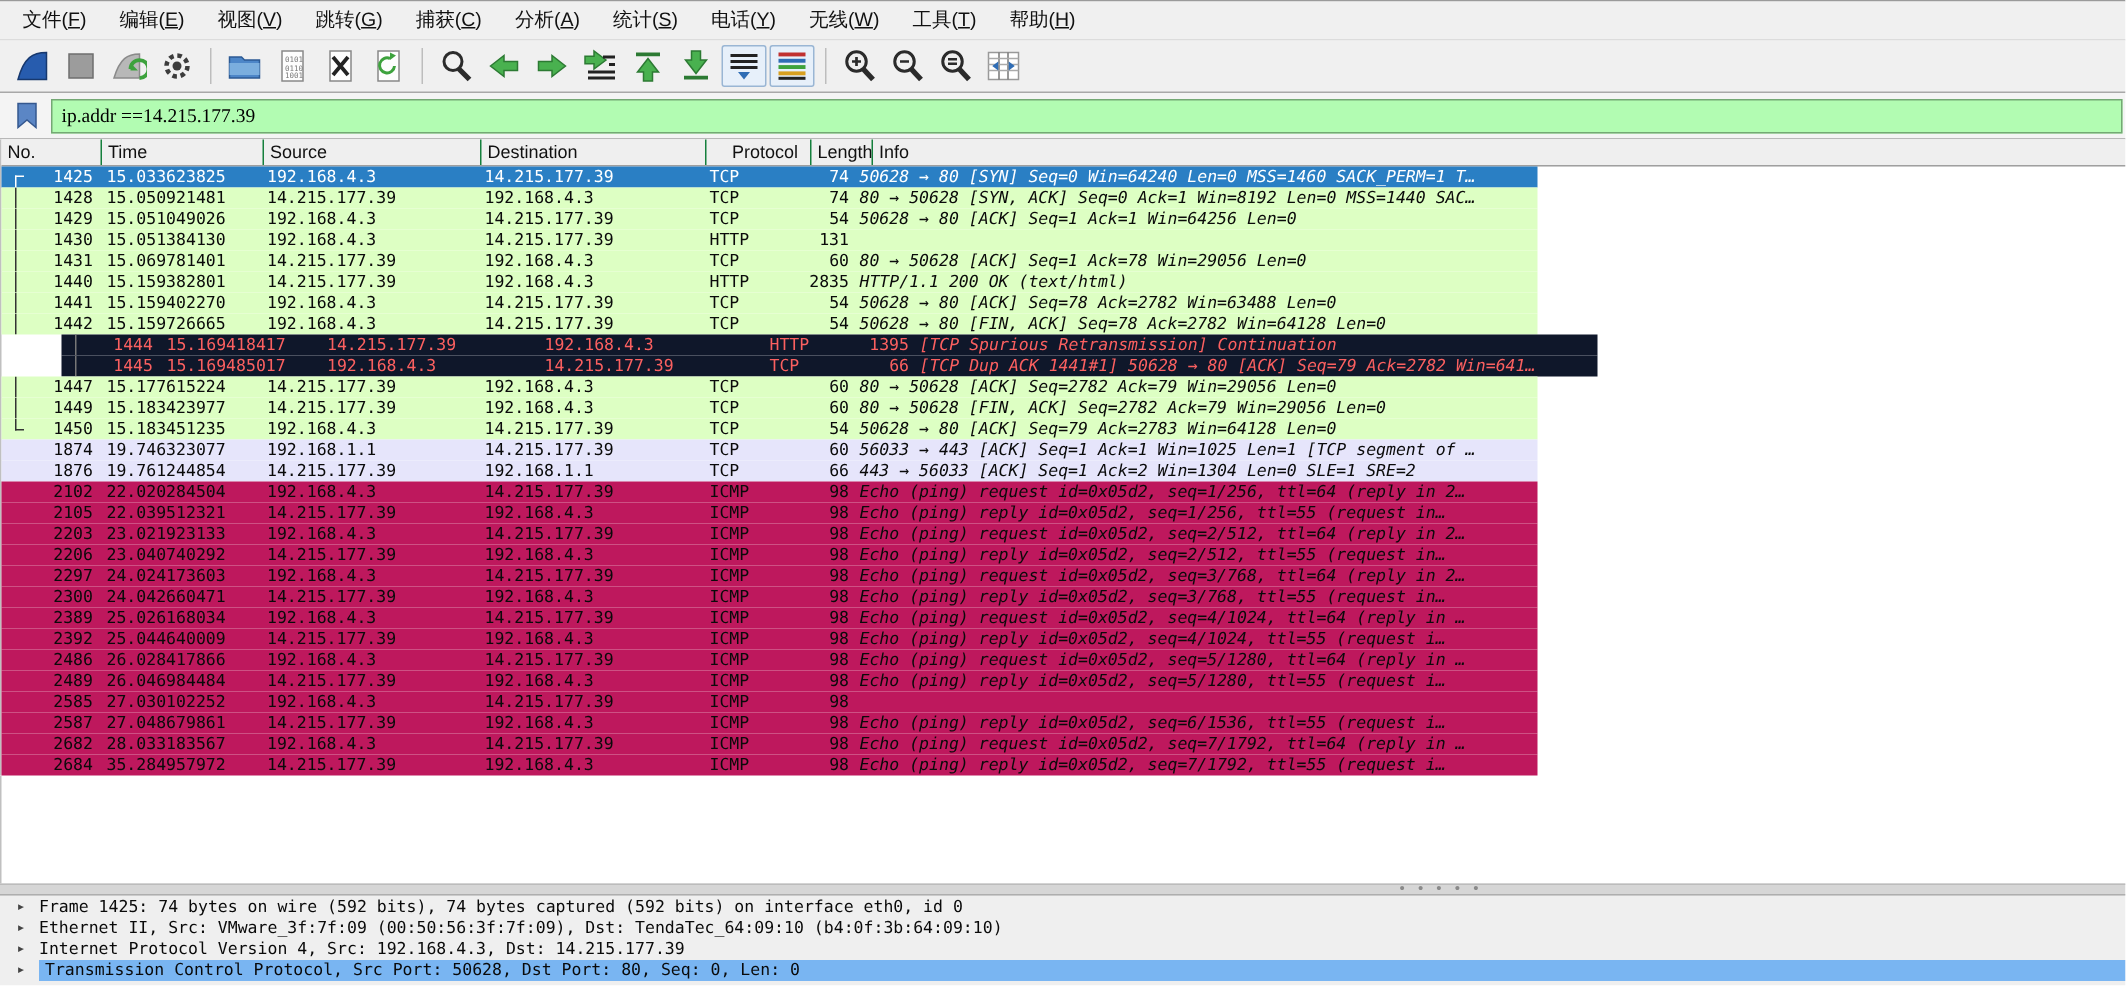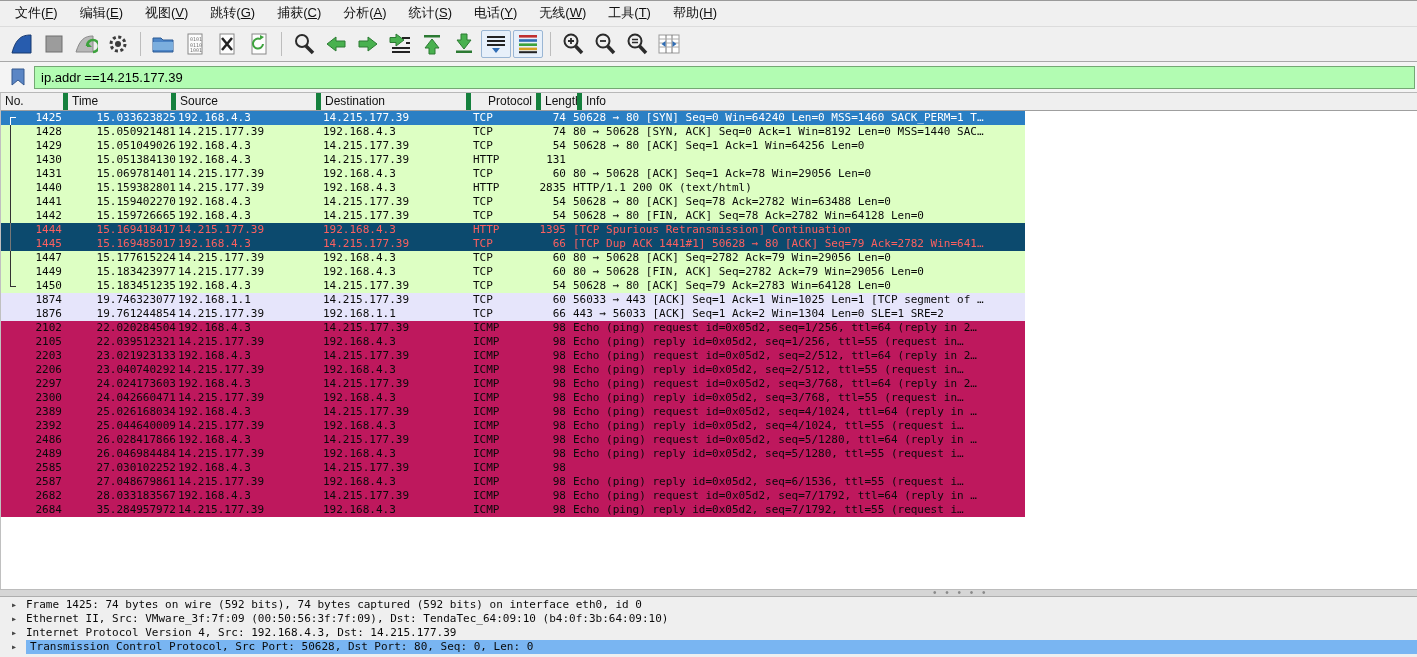--- a/index.html
+++ b/index.html
@@ -19,46 +19,46 @@
              padding-left:6px; border-bottom:1px solid #a8a8a8; flex:0 0 auto;}
   .tb-icon { width:30px; height:28px; display:flex; align-items:center; justify-content:center; margin:0 1px; }
   .tb-icon.pressed { border:1px solid #9ab6d4; background:#e7f0fa; border-radius:2px; }
   .tb-sep { width:1px; height:24px; background:#bdbdbd; margin:0 6px; }
 
   
   .filterbar { height:31px; background:#f4f4f4; display:flex; align-items:center;
                padding:0 2px 0 6px; border-bottom:1px solid #b8b8b8; flex:0 0 auto;}
   .bookmark-btn { width:24px; height:24px; display:flex; align-items:center; justify-content:center; margin-right:4px;}
   .filter-input { flex:1; height:23px; background:#b2fcb2; border:1px solid #74a874;
-                  font-size:13px; color:#000; padding:0 6px; font-family:Liberation Sans, sans-serif; outline:none;}
+                  font-size:13px; color:#000; padding:0 6px; font-family:Liberation Serif, serif; outline:none;}
 
   
   .packet-area { flex:0 0 auto; background:#fff; border-left:1px solid #c0c0c0;}
   .plist-header { height:18px; display:flex; background:#efefef; border-bottom:1px solid #9f9f9f;
                   font-size:12px; color:#111; }
-  .ph-cell { border-right:5px solid #15803d; padding:1px 0 0 4px; overflow:hidden; white-space:nowrap;}
+  .ph-cell { border-right:1px solid #15803d; padding:1px 0 0 4px; overflow:hidden; white-space:nowrap;}
   .c-no{width:67px;} .c-time{width:108px;} .c-src{width:145px;} .c-dst{width:150px;}
   .c-proto{width:57px;margin-left:13px;} .c-len{width:41px;} .c-info{flex:1; border-right:none;}
 
   .rows { font-family:"DejaVu Sans Mono", monospace; font-size:11px; }
   .prow { height:14px; line-height:14px; display:flex; width:1024px; color:#0a0a0a;
           white-space:nowrap; position:relative; }
   .prow span { overflow:hidden; }
   .r-no   {width:67px; text-align:right; padding-right:6px; position:relative;}
-  .r-time {width:108px; padding-left:3px;text-align:right;}
+  .r-time {width:108px; padding-left:3px;}
   .r-src  {width:145px; padding-left:2px;}
   .r-dst  {width:150px; padding-left:2px;}
   .r-proto{width:57px; padding-left:2px;}
   .r-len  {width:41px; text-align:right; padding-right:3px;}
-  .r-info {flex:1; padding-left:4px;}
+  .r-info {flex:1; padding-left:4px;font-style:italic;}
 
   .st-green    { background:#ddffc3; }
   .st-lavender { background:#e6e5fb; }
   .st-pink     { background:#be185d; }
-  .st-bad      { background:#0c4a6e; color:#fb6060; }
+  .st-bad      { background:#0f172a; color:#fb6060;margin-left:40px; }
   .st-selected { background:#2a7fc4; color:#ffffff; }
 
   .bracket { position:absolute; left:9px; top:0; width:6px; height:14px; }
   .bk-start { border-left:1px solid #333; border-top:1px solid #333; top:6px; height:8px; }
   .bk-mid   { border-left:1px solid #333; }
   .bk-end   { border-left:1px solid #333; border-bottom:1px solid #333; height:8px; }
   .st-selected .bk-start { border-color:#fff; }
   .st-bad .bk-mid { border-color:#777; }
 
   .empty-area { flex:1; background:#fff; border-left:1px solid #c0c0c0;}

